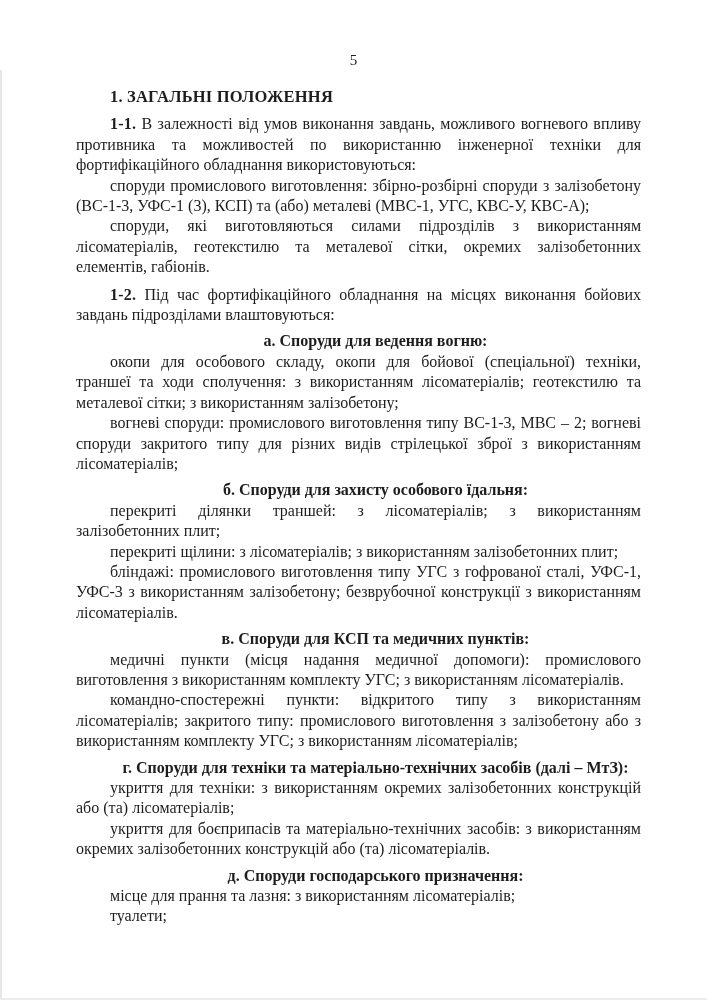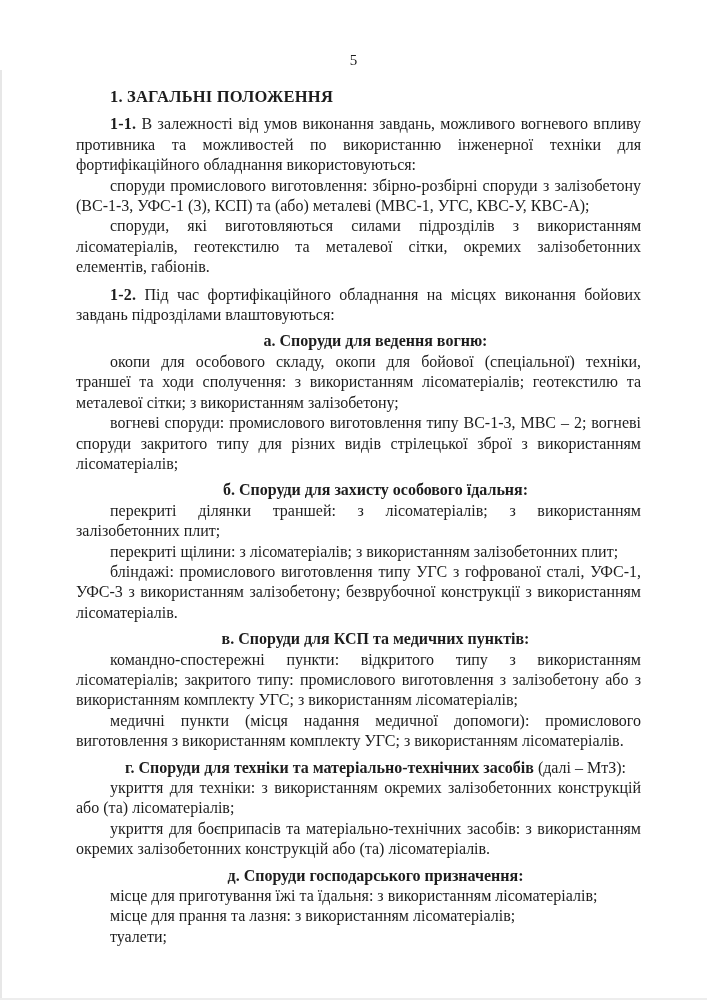--- a/index.html
+++ b/index.html
@@ -57,21 +57,21 @@
   .gap-before {
     margin-top: 7px;
   }
   .subheading {
     margin: 6px 0 0;
     text-indent: 34px;
     font-weight: bold;
     text-align: center;
   }
   .subheading .normal {
-    font-weight: normal;
+    font-weight: bold;
   }
   .para b {
     letter-spacing: 0.2px;
   }
 </style>
 </head>
 <body>
 
 <div class="scan-edge-left"></div>
 <div class="scan-edge-bottom"></div>
@@ -101,32 +101,31 @@
     <p class="subheading"><b>б. Споруди для захисту особового їдальня:</b></p>
 
     <p class="para">перекриті ділянки траншей: з лісоматеріалів; з використанням залізобетонних плит;</p>
 
     <p class="para">перекриті щілини: з лісоматеріалів; з використанням залізобетонних плит;</p>
 
     <p class="para">бліндажі: промислового виготовлення типу УГС з гофрованої сталі, УФС-1, УФС-3 з використанням залізобетону; безврубочної конструкції з використанням лісоматеріалів.</p>
 
     <p class="subheading"><b>в. Споруди для КСП та медичних пунктів:</b></p>
 
+    <p class="para">медичні пункти (місця надання медичної допомоги): промислового виготовлення з використанням комплекту УГС; з використанням лісоматеріалів.</p>
+
     <p class="para">командно-спостережні пункти: відкритого типу з використанням лісоматеріалів; закритого типу: промислового виготовлення з залізобетону або з використанням комплекту УГС; з використанням лісоматеріалів;</p>
-
-    <p class="para">медичні пункти (місця надання медичної допомоги): промислового виготовлення з використанням комплекту УГС; з використанням лісоматеріалів.</p>
 
     <p class="subheading"><b>г. Споруди для техніки та матеріально-технічних засобів</b> <span class="normal">(далі – МтЗ):</span></p>
 
     <p class="para">укриття для техніки: з використанням окремих залізобетонних конструкцій або (та) лісоматеріалів;</p>
 
     <p class="para">укриття для боєприпасів та матеріально-технічних засобів: з використанням окремих залізобетонних конструкцій або (та) лісоматеріалів.</p>
 
     <p class="subheading"><b>д. Споруди господарського призначення:</b></p>
 
-    <p class="para">місце для приготування їжі та їдальня: з використанням лісоматеріалів;</p>
 
     <p class="para">місце для прання та лазня: з використанням лісоматеріалів;</p>
 
     <p class="para">туалети;</p>
 
   </div>
 </div>
 
 </body></html>

